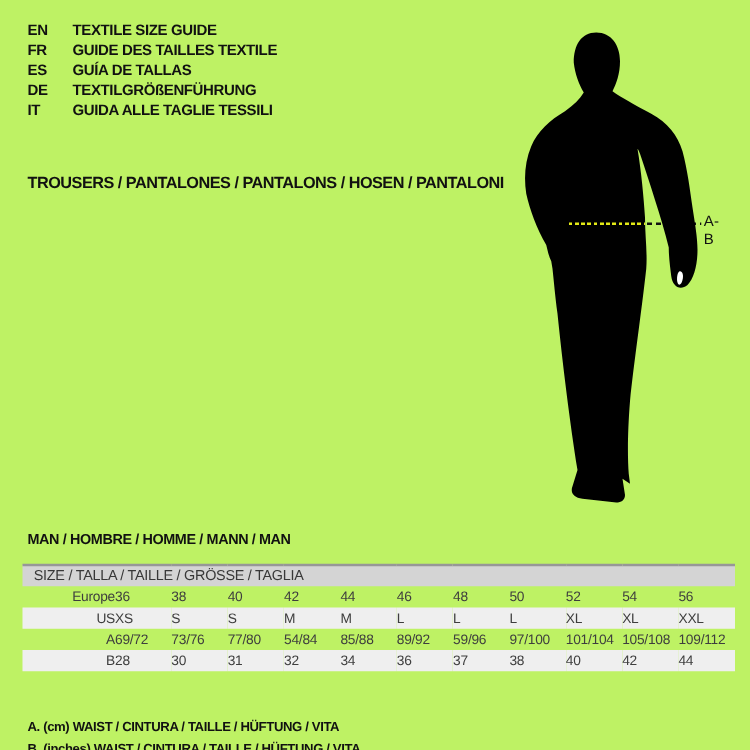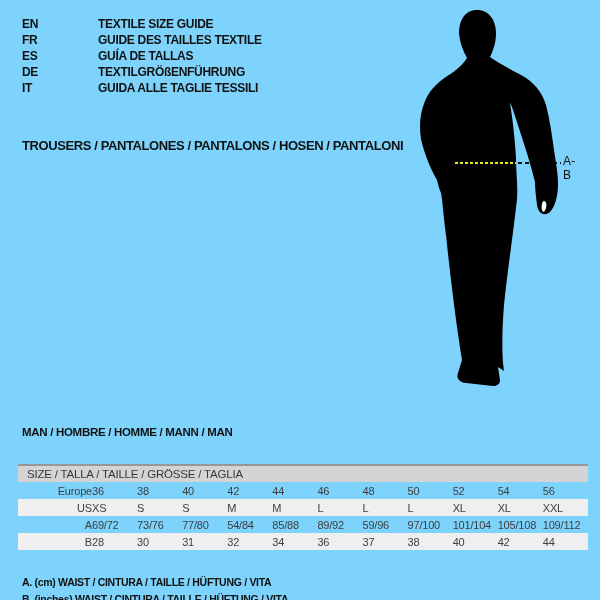--- a/index.html
+++ b/index.html
@@ -5,21 +5,21 @@
   * { margin: 0; padding: 0; box-sizing: border-box; }
   html, body { background: #ffffff; }
   body {
     font-family: "Liberation Sans", sans-serif;
     -webkit-font-smoothing: antialiased;
   }
   .page {
     position: relative;
     width: 600px;
     height: 600px;
-    background: #7dd3fc;
+    background: #bef264;
     overflow: hidden;
   }
 
   
   .lang-block {
     position: absolute;
     left: 22px;
     top: 16px;
   }
   .lang-row {
@@ -33,36 +33,35 @@
     font-weight: bold;
     color: #111111;
     letter-spacing: -0.3px;
   }
   .lang-title {
     font-size: 12px;
     font-weight: bold;
     color: #111111;
     letter-spacing: -0.3px;
     white-space: nowrap;
-    margin-left: 40px;
   }
   .category-heading {
     position: absolute;
     left: 22px;
     top: 109px;
     font-size: 13px;
     font-weight: bold;
     color: #111111;
     letter-spacing: -0.4px;
     white-space: nowrap;
     margin-top: 29px;
   }
 
   
-  .figure-area { position: absolute; left: 0; top: 0; width: 548px; height: 420px; }
+  .figure-area { position: absolute; left: 0; top: 16px; width: 548px; height: 420px; }
   .measure-line-black {
     position: absolute;
     left: 455px;
     top: 162px;
     width: 106px;
     height: 2px;
     background: repeating-linear-gradient(90deg, #111111 0 4px, transparent 4px 7px);
     z-index: 1;
   }
   .silhouette-svg {
@@ -102,21 +101,21 @@
     font-weight: bold;
     color: #111111;
     letter-spacing: -0.3px;
     white-space: nowrap;
   }
 
   
   .size-table {
     position: absolute;
     left: 18px;
-    top: 464px;
+    top: 451px;
     width: 570px;
     border-collapse: collapse;
     table-layout: fixed;
     font-size: 11px;
     color: #3e3e3e;
     letter-spacing: -0.2px;
   }
   .size-table td { height: 17px; text-align: left; padding: 0; vertical-align: middle; }
   .size-table .header-row td {
     background: #d4d4d4;

